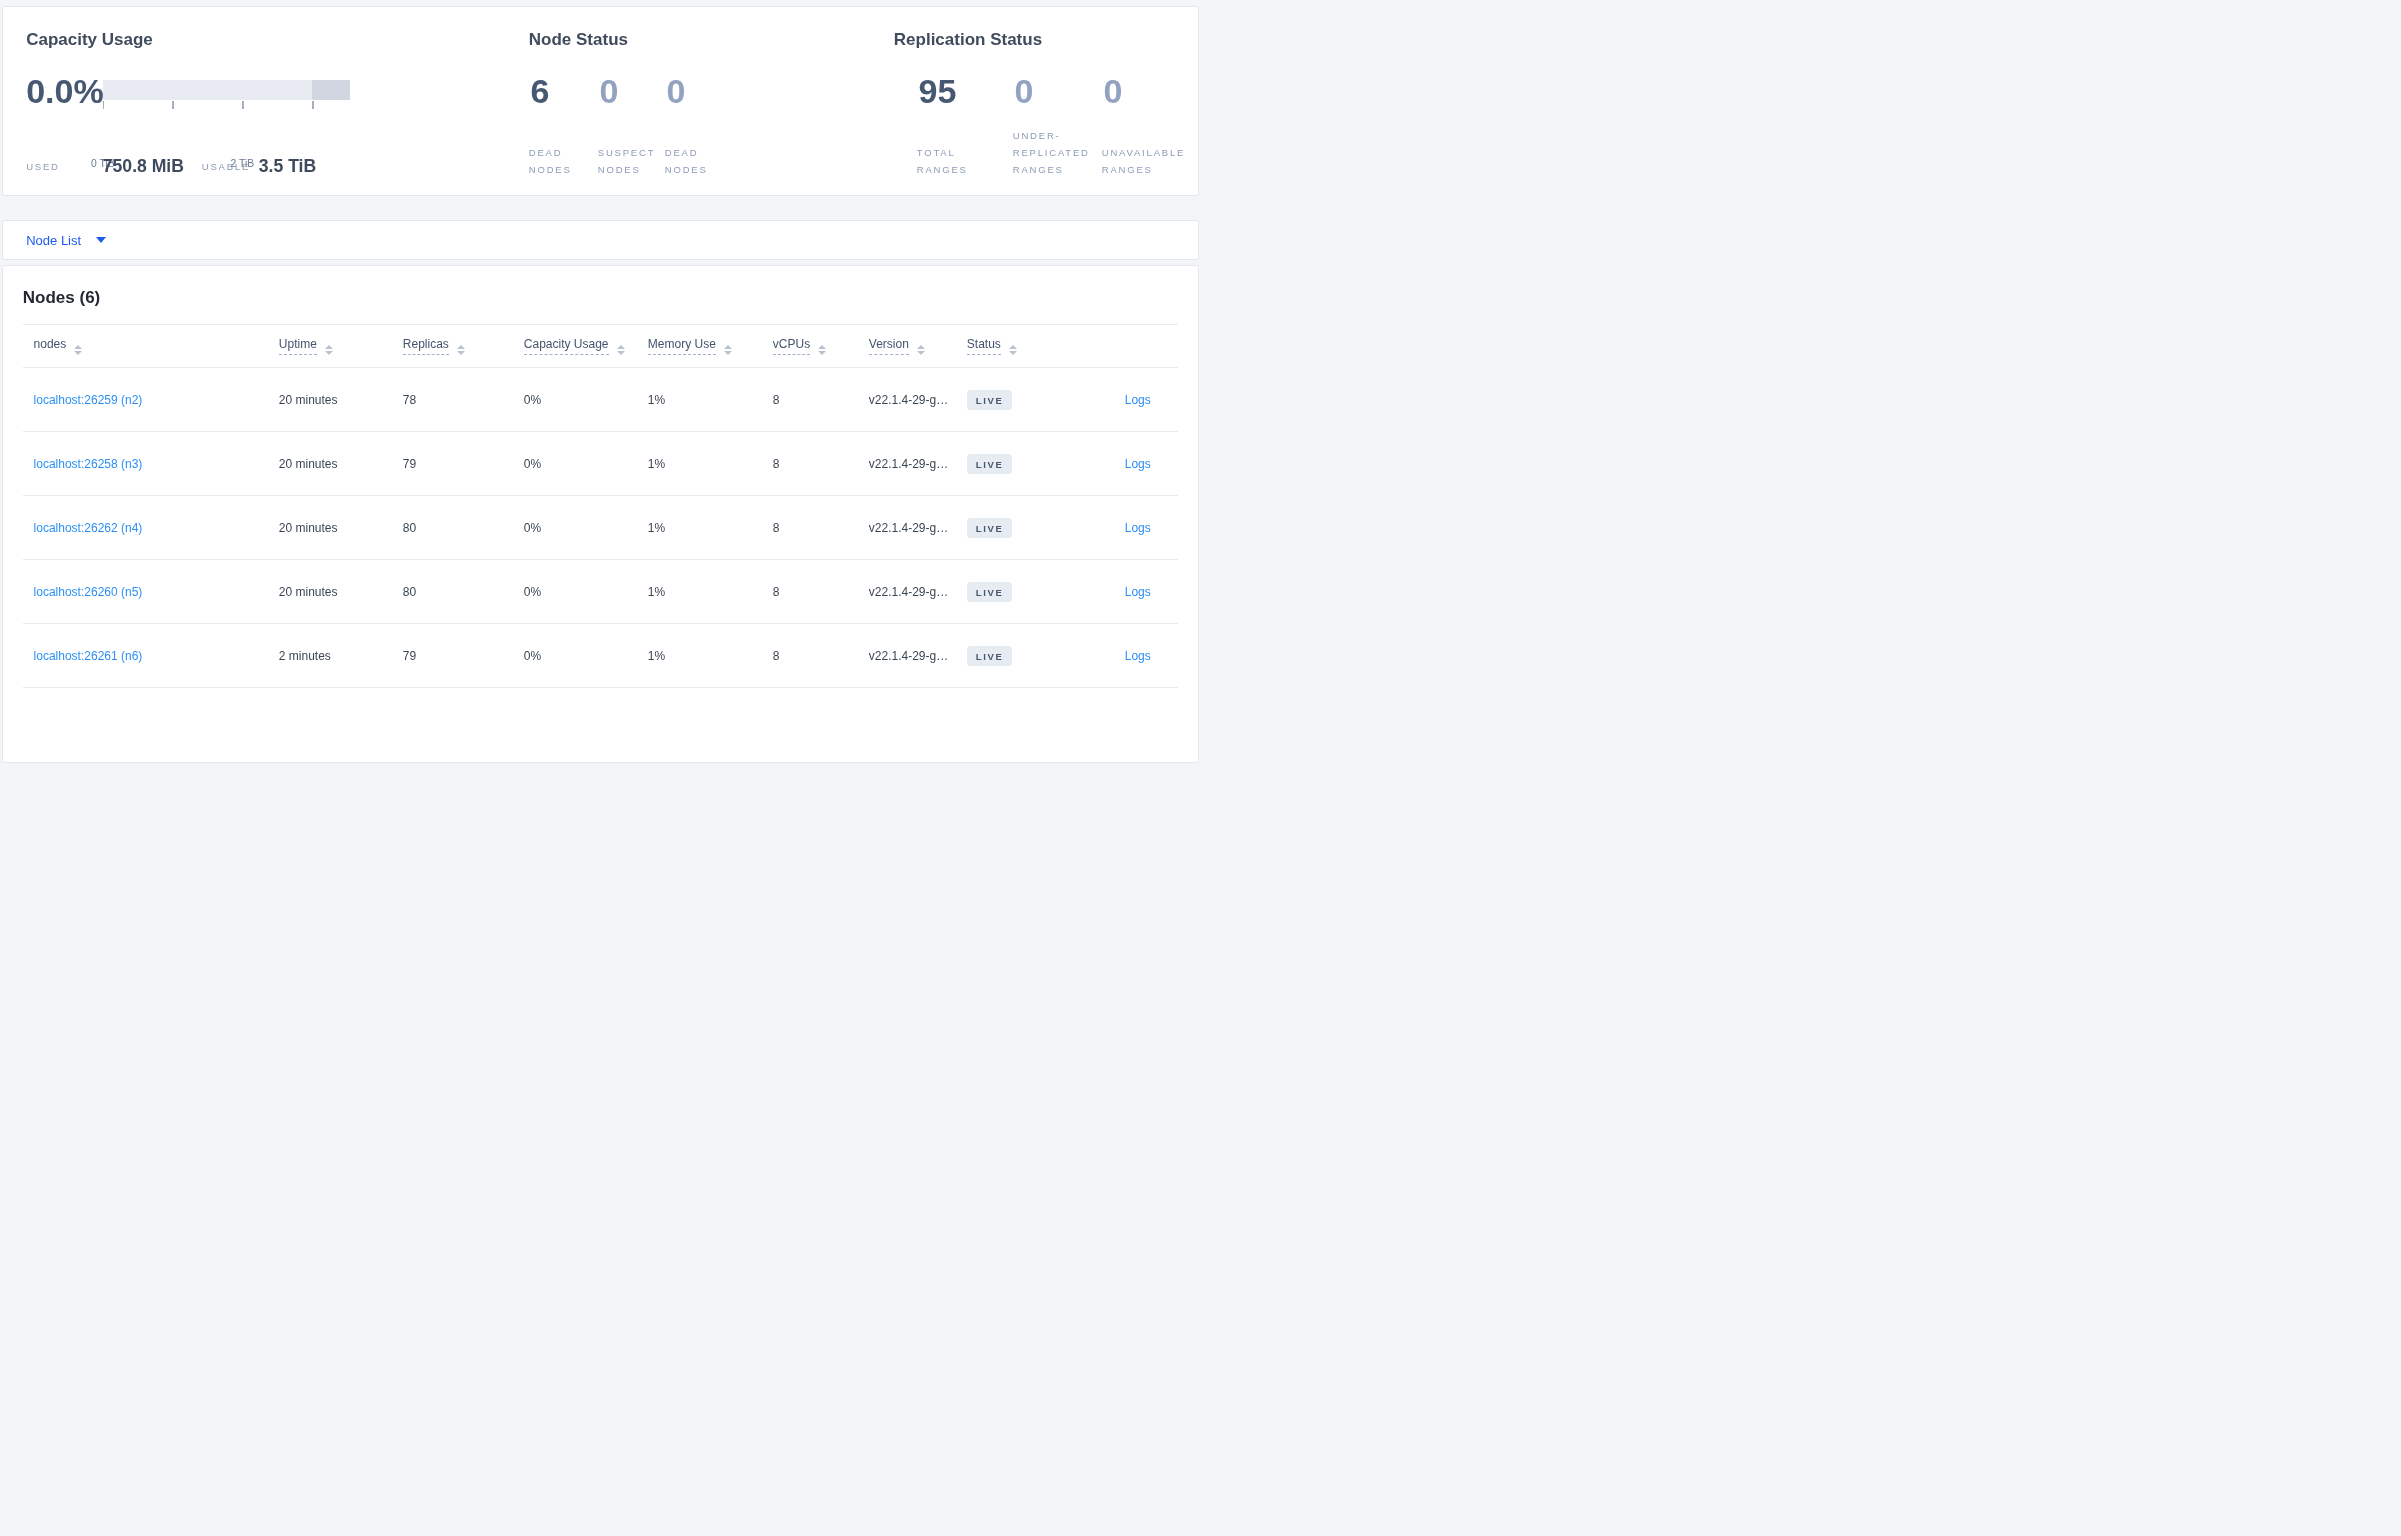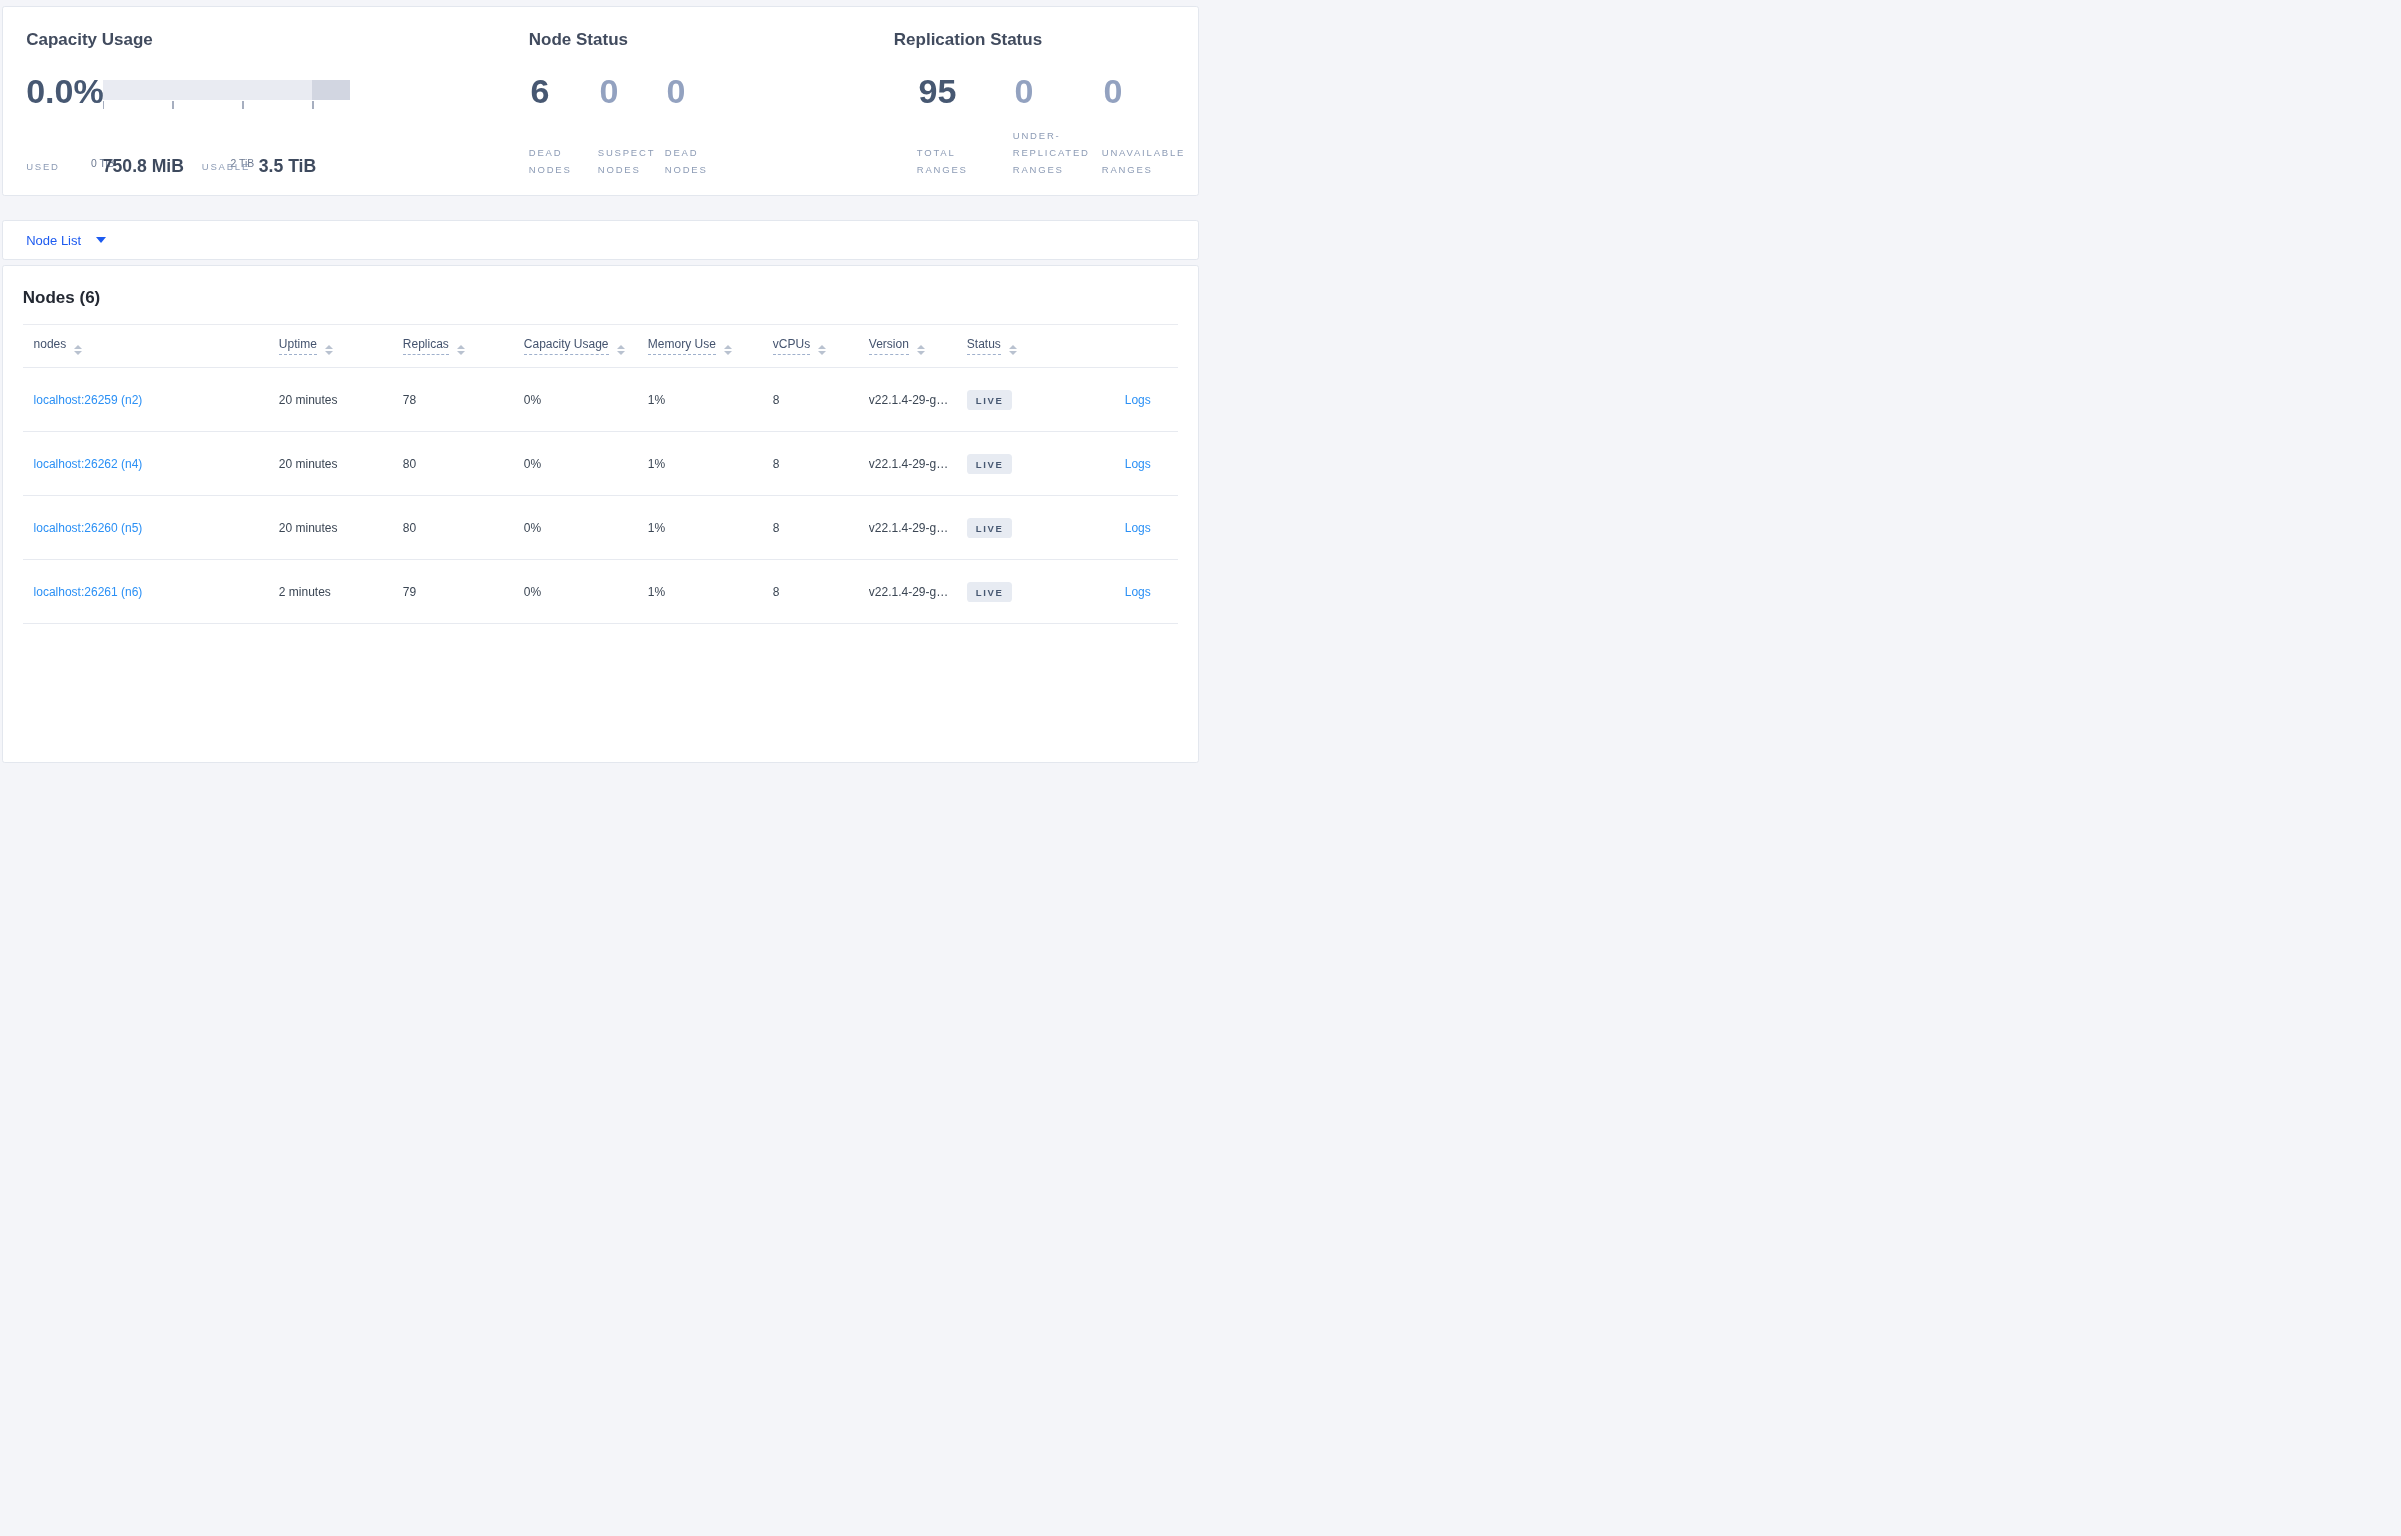--- a/index.html
+++ b/index.html
@@ -207,20 +207,31 @@
           <td>20 minutes</td>
           <td>78</td>
           <td>0%</td>
           <td>1%</td>
           <td>8</td>
           <td>v22.1.4-29-g…</td>
           <td><span class="badge">LIVE</span></td>
           <td class="logs-cell"><a class="logs-link">Logs</a></td>
         </tr>
         <tr>
+          <td><a class="node-link">localhost:26258 (n3)</a></td>
+          <td>20 minutes</td>
+          <td>79</td>
+          <td>0%</td>
+          <td>1%</td>
+          <td>8</td>
+          <td>v22.1.4-29-g…</td>
+          <td><span class="badge">LIVE</span></td>
+          <td class="logs-cell"><a class="logs-link">Logs</a></td>
+        </tr>
+        <tr>
           <td><a class="node-link">localhost:26262 (n4)</a></td>
           <td>20 minutes</td>
           <td>80</td>
           <td>0%</td>
           <td>1%</td>
           <td>8</td>
           <td>v22.1.4-29-g…</td>
           <td><span class="badge">LIVE</span></td>
           <td class="logs-cell"><a class="logs-link">Logs</a></td>
         </tr>

